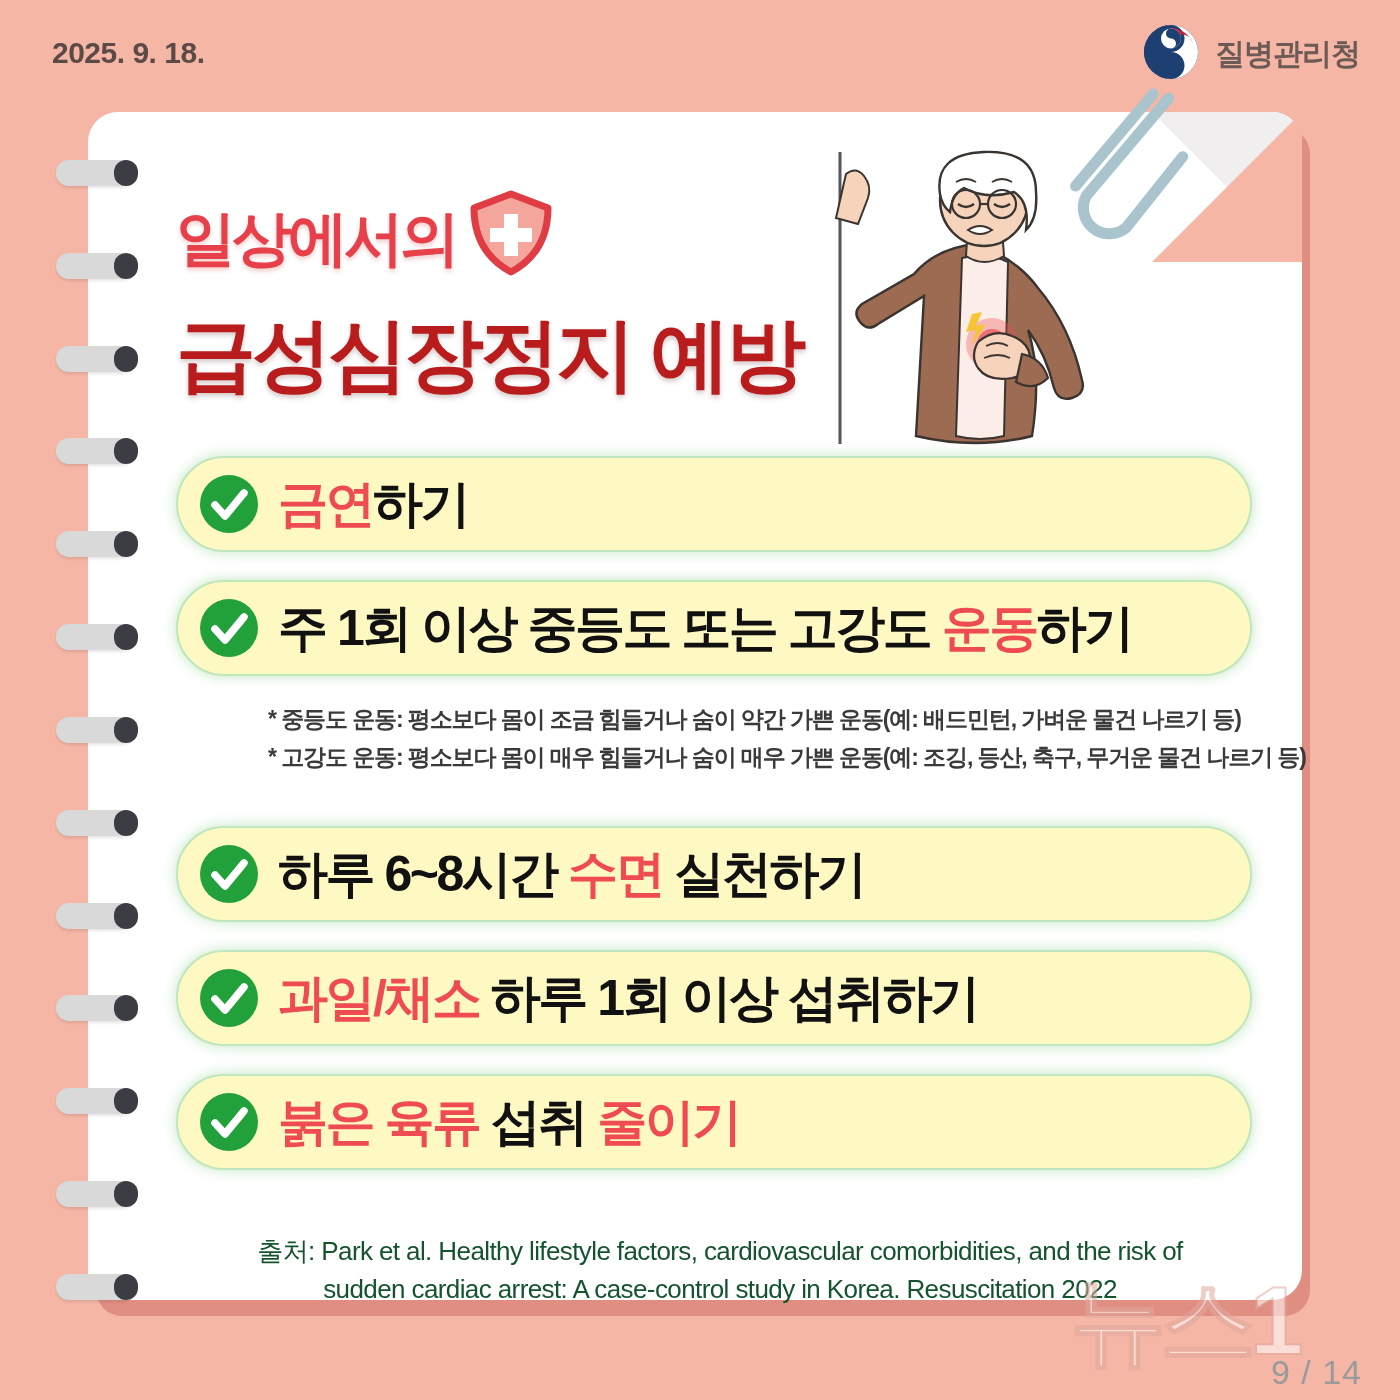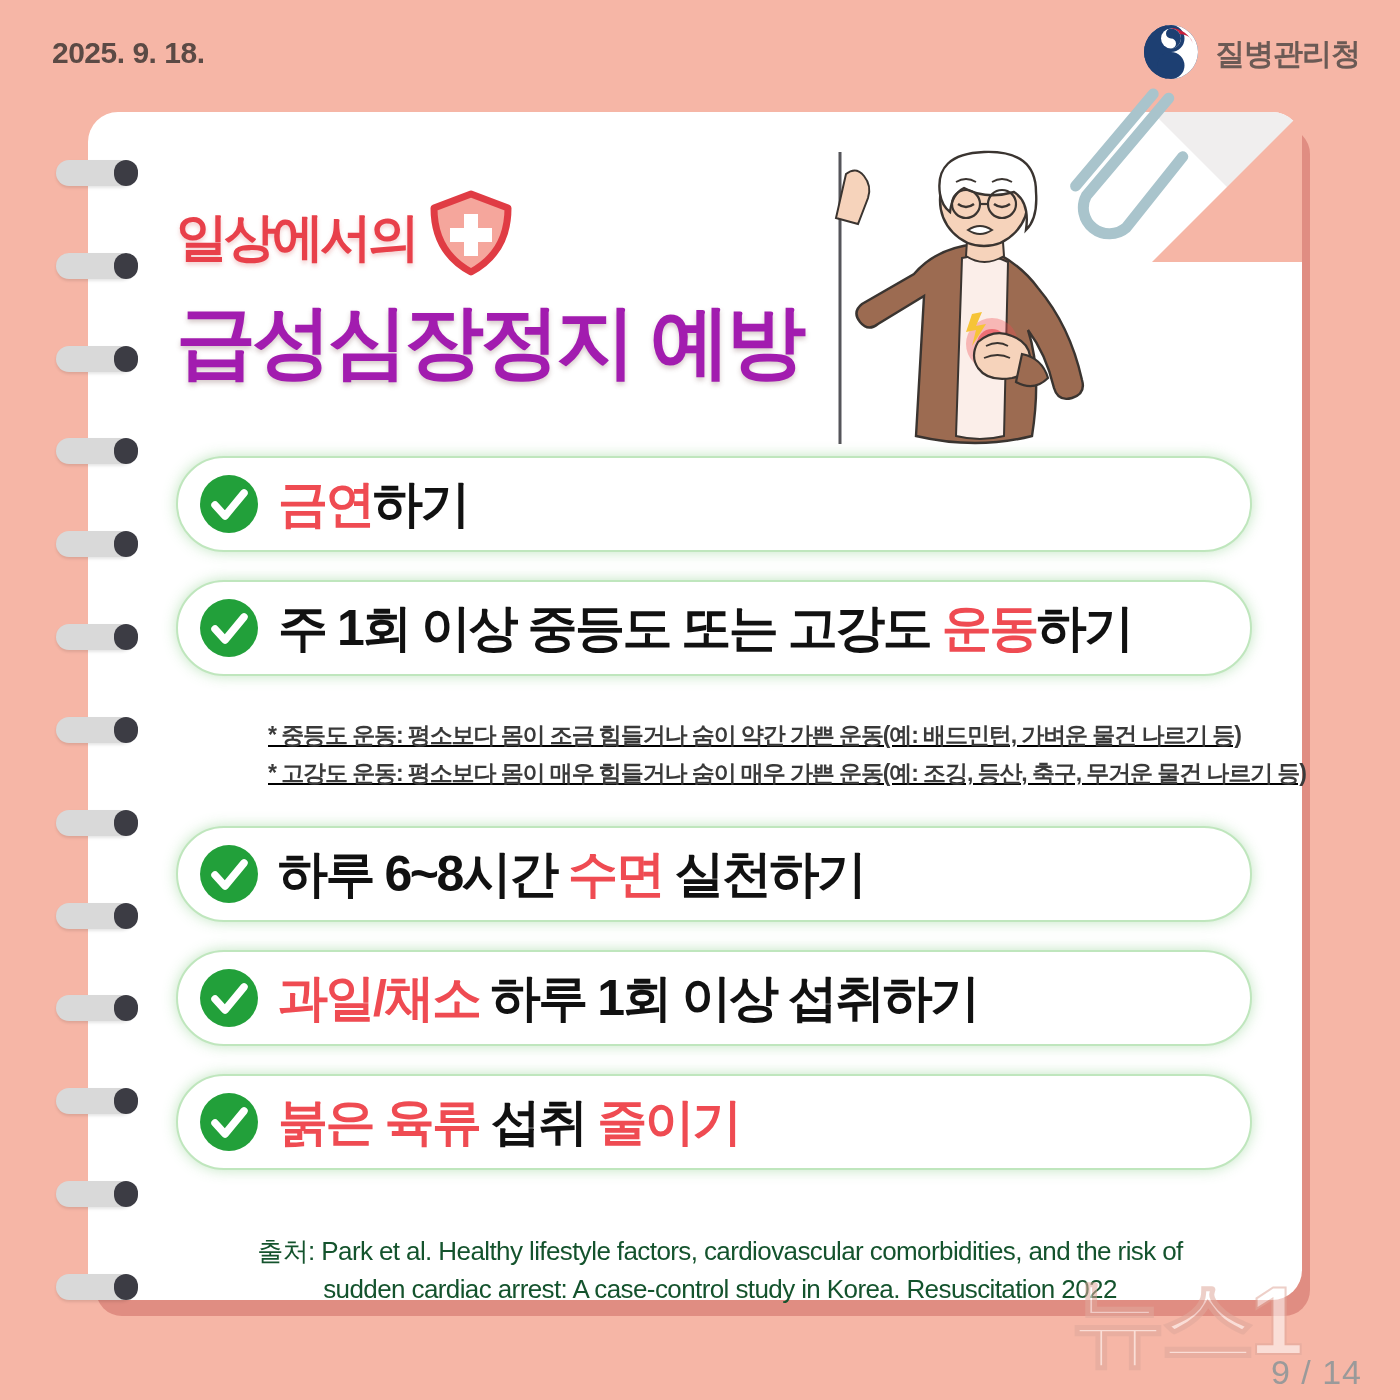--- a/index.html
+++ b/index.html
@@ -130,33 +130,33 @@
   .title-wrap {
     position: absolute;
     left: 176px;
     top: 186px;
     z-index: 4;
   }
   .title-line1 {
     display: flex;
     align-items: center;
     gap: 6px;
-    font-size: 52px;
+    font-size: 60px;
     font-weight: 900;
     color: #e8404a;
     letter-spacing: -4px;
     line-height: 1.02;
     text-shadow: 0 3px 4px rgba(220,120,120,0.35);
     white-space: nowrap;
   }
   .title-line2 {
-    margin-top: 12px;
+    margin-top: 24px;
     font-size: 80px;
     font-weight: 900;
-    color: #a21caf;
+    color: #b91c1c;
     letter-spacing: -4px;
     line-height: 1.02;
     text-shadow: 0 3px 5px rgba(120,80,80,0.30);
     white-space: nowrap;
   }
   .shield-icon { display:block; margin-left: 2px; }
 
   
   .illustration {
     position: absolute;
@@ -170,21 +170,21 @@
     position: absolute;
     left: 176px;
     top: 456px;
     width: 1076px;
     z-index: 5;
   }
   .item {
     position: relative;
     box-sizing: border-box;
     height: 96px;
-    background: #ffffff;
+    background: #fef9c3;
     border: 2px solid #bfe6bd;
     border-radius: 48px;
     display: flex;
     align-items: center;
     padding-left: 20px;
     box-shadow: 0 0 14px rgba(120,200,120,0.45);
   }
   .item + .item { margin-top: 28px; }
 
   .check {
@@ -199,24 +199,23 @@
     letter-spacing: -2.5px;
     line-height: 1;
     white-space: nowrap;
   }
   .item-text .hi { color: #ef4b52; }
 
   
   .footnotes {
     position: absolute;
     left: 268px;
-    top: 716px;
+    top: 700px;
     width: 1010px;
     z-index: 5;
-    text-decoration: underline;
   }
   .footnote {
     font-size: 23px;
     font-weight: 600;
     color: #3a3a3a;
     letter-spacing: -1.1px;
     line-height: 38px;
     white-space: nowrap;
   }
 

